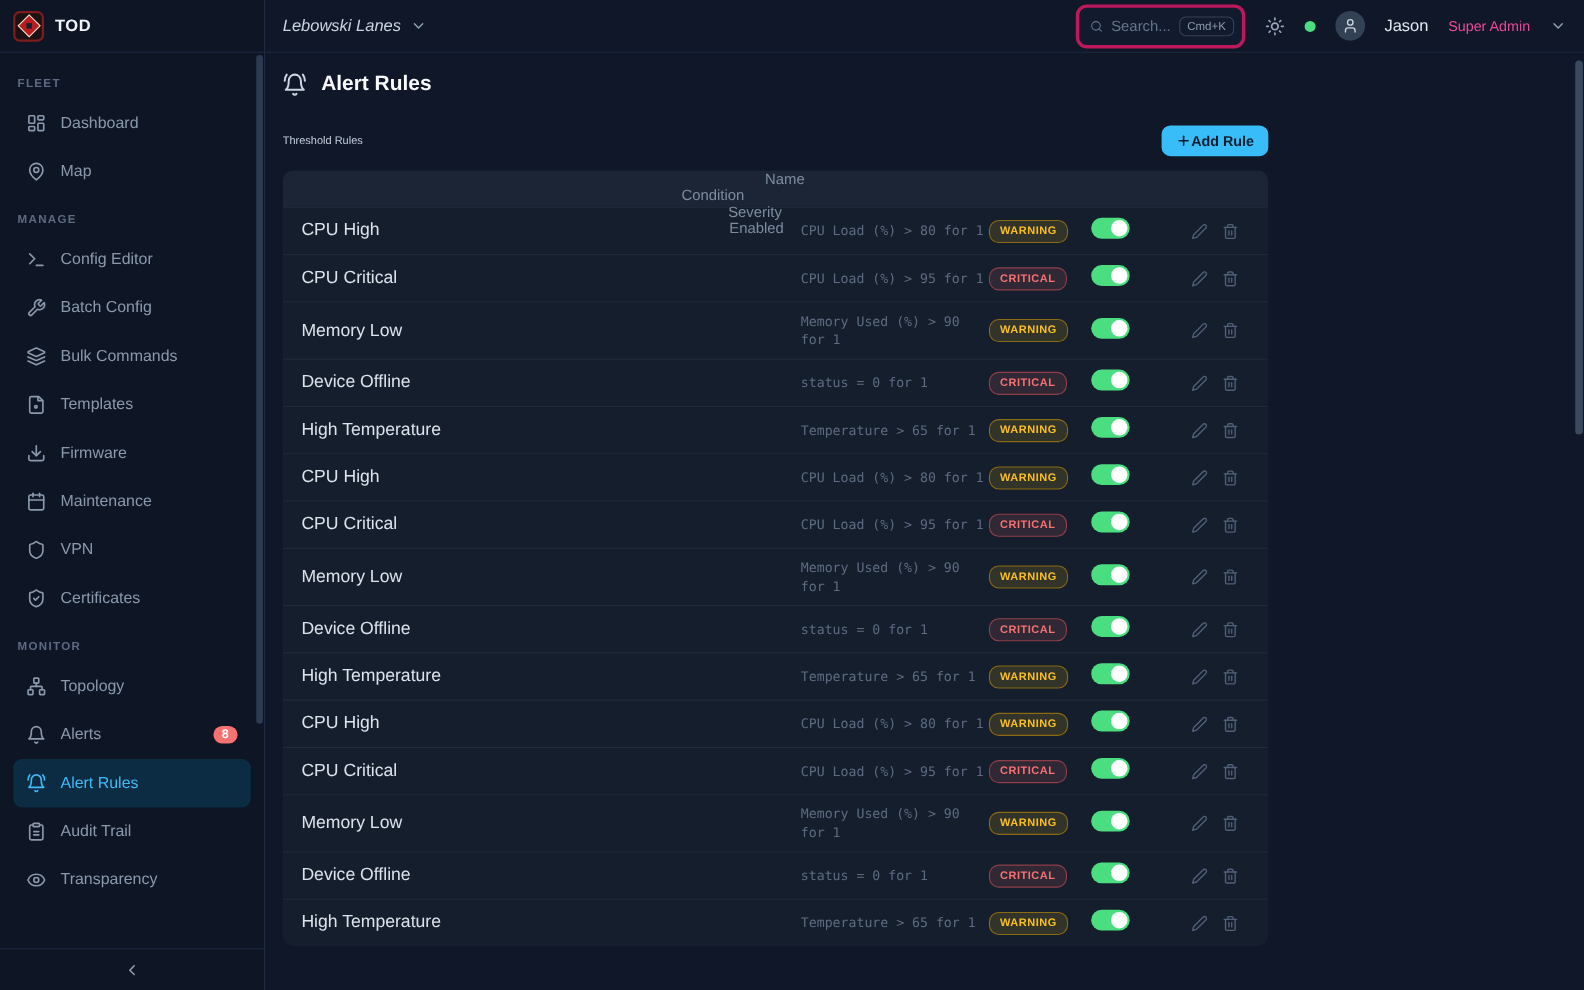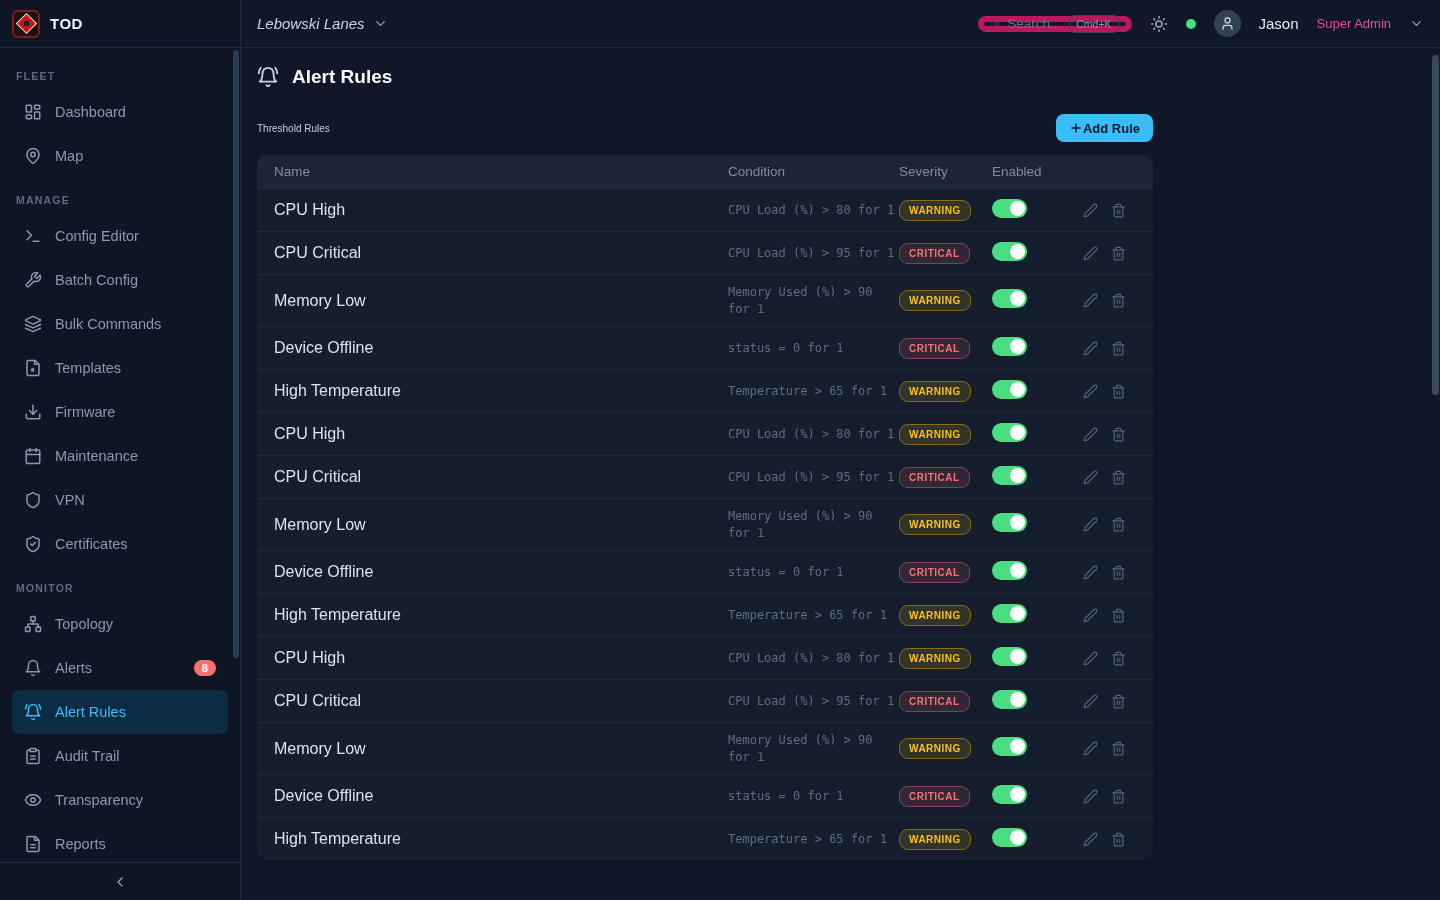--- a/index.html
+++ b/index.html
@@ -36,22 +36,22 @@
     border-radius:3px; background:#2d3b50; }
 
   
   .main { position:relative; flex:1; display:flex; flex-direction:column;
     background:#0f1729; border-left:1px solid #1d2940; }
   .topbar { height:48px; flex-shrink:0; display:flex; align-items:center;
     justify-content:space-between; padding:0 16px; border-bottom:1px solid #1d2940; }
   .org-switcher { display:flex; align-items:center; gap:8px; color:#cbd5e1;
     font-size:15px; cursor:pointer;font-style:italic; }
   .topbar-right { display:flex; align-items:center; gap:18px; }
-  .searchbox { display:flex; align-items:center; gap:8px; width:154px; height:16px;
-    border:6px solid #be185d; border-radius:10px; background:#121b2d; padding:0 7px 0 10px;
+  .searchbox { display:flex; align-items:center; gap:8px; width:154px; height:40px;
+    border:3px solid #be185d; border-radius:10px; background:#121b2d; padding:0 7px 0 10px;
     color:#64748b; cursor:text; }
   .searchbox .ph { font-size:13.5px; flex:1; }
   .kbd { font-size:10.5px; color:#8b99ad; border:1px solid #36425a; border-radius:6px;
     padding:2px 6px; white-space:nowrap; }
   .status-dot { width:10px; height:10px; border-radius:50%; background:#4ade80; }
   .avatar { width:27px; height:27px; border-radius:50%; background:#334155;
     display:flex; align-items:center; justify-content:center; color:#cbd5e1; }
   .user-name { font-size:15px; color:#e2e8f0; }
   .user-role { font-size:13px; color:#ec4899; }
 
@@ -62,21 +62,21 @@
     justify-content:space-between; }
   .section-title { font-size:10px; color:#c4cedb; }
   .btn-primary { display:flex; align-items:center; gap:0; background:#38bdf8;
     color:#0b1a2b; border:none; border-radius:8px; height:28px; padding:0 13px;
     font-size:13px; font-weight:bold; font-family:inherit; cursor:pointer; }
 
   
   .table { width:896px; margin-top:13px; border-radius:10px; overflow:hidden;
     background:#151e2d; }
   .thead { display:flex; align-items:center; background:#1b2536; height:33px;
-    color:#7e8ca1; font-size:13.5px; }
+    color:#7e8ca1; font-size:13.5px;flex-direction:column; }
   .tr { display:flex; align-items:center; border-top:1px solid #1f2a3b; }
   .td, .th { padding:0 0 0 17px; }
   .col-name { flex:1; }
   .col-cond { width:171px; flex-shrink:0; padding-left:0; }
   .col-sev  { width:86px;  flex-shrink:0; padding-left:0; }
   .col-en   { width:98px;  flex-shrink:0; padding-left:7px; }
   .col-act  { width:70px;  flex-shrink:0; padding-left:0; display:flex; gap:13px; align-items:center; }
   .tr .col-name { font-size:16px; color:#dde3ec; padding-top:12px; padding-bottom:12px; }
   .tr .col-cond { font-family:"DejaVu Sans Mono", monospace; font-size:12px;
     line-height:16.5px; color:#5d6b80; padding-top:9px; padding-bottom:9px; }
@@ -250,29 +250,20 @@
           </svg>
         <span>Audit Trail</span>
       </div>
       <div class="nav-item">
         <svg width="18" height="18" viewBox="0 0 24 24" fill="none" stroke="currentColor" stroke-width="2" stroke-linecap="round" stroke-linejoin="round">
             <path d="M2.06 12.35a1 1 0 0 1 0-.7C3.42 8.1 7.22 5 12 5s8.58 3.1 9.94 6.65a1 1 0 0 1 0 .7C20.58 15.9 16.78 19 12 19s-8.58-3.1-9.94-6.65"></path>
             <circle cx="12" cy="12" r="3"></circle>
           </svg>
         <span>Transparency</span>
       </div>
-      <div class="nav-item">
-        <svg width="18" height="18" viewBox="0 0 24 24" fill="none" stroke="currentColor" stroke-width="2" stroke-linecap="round" stroke-linejoin="round">
-            <path d="M15 2H6a2 2 0 0 0-2 2v16a2 2 0 0 0 2 2h12a2 2 0 0 0 2-2V7Z"></path>
-            <path d="M14 2v5h5"></path>
-            <path d="M9 13h6"></path>
-            <path d="M9 17h6"></path>
-          </svg>
-        <span>Reports</span>
-      </div>
     </nav>
 
     <div class="sidebar-footer">
       <svg width="16" height="16" viewBox="0 0 24 24" fill="none" stroke="currentColor" stroke-width="2" stroke-linecap="round" stroke-linejoin="round">
           <path d="m15 18-6-6 6-6"></path>
         </svg>
     </div>
     <div class="sidebar-scrollbar"></div>
   </aside>
 

